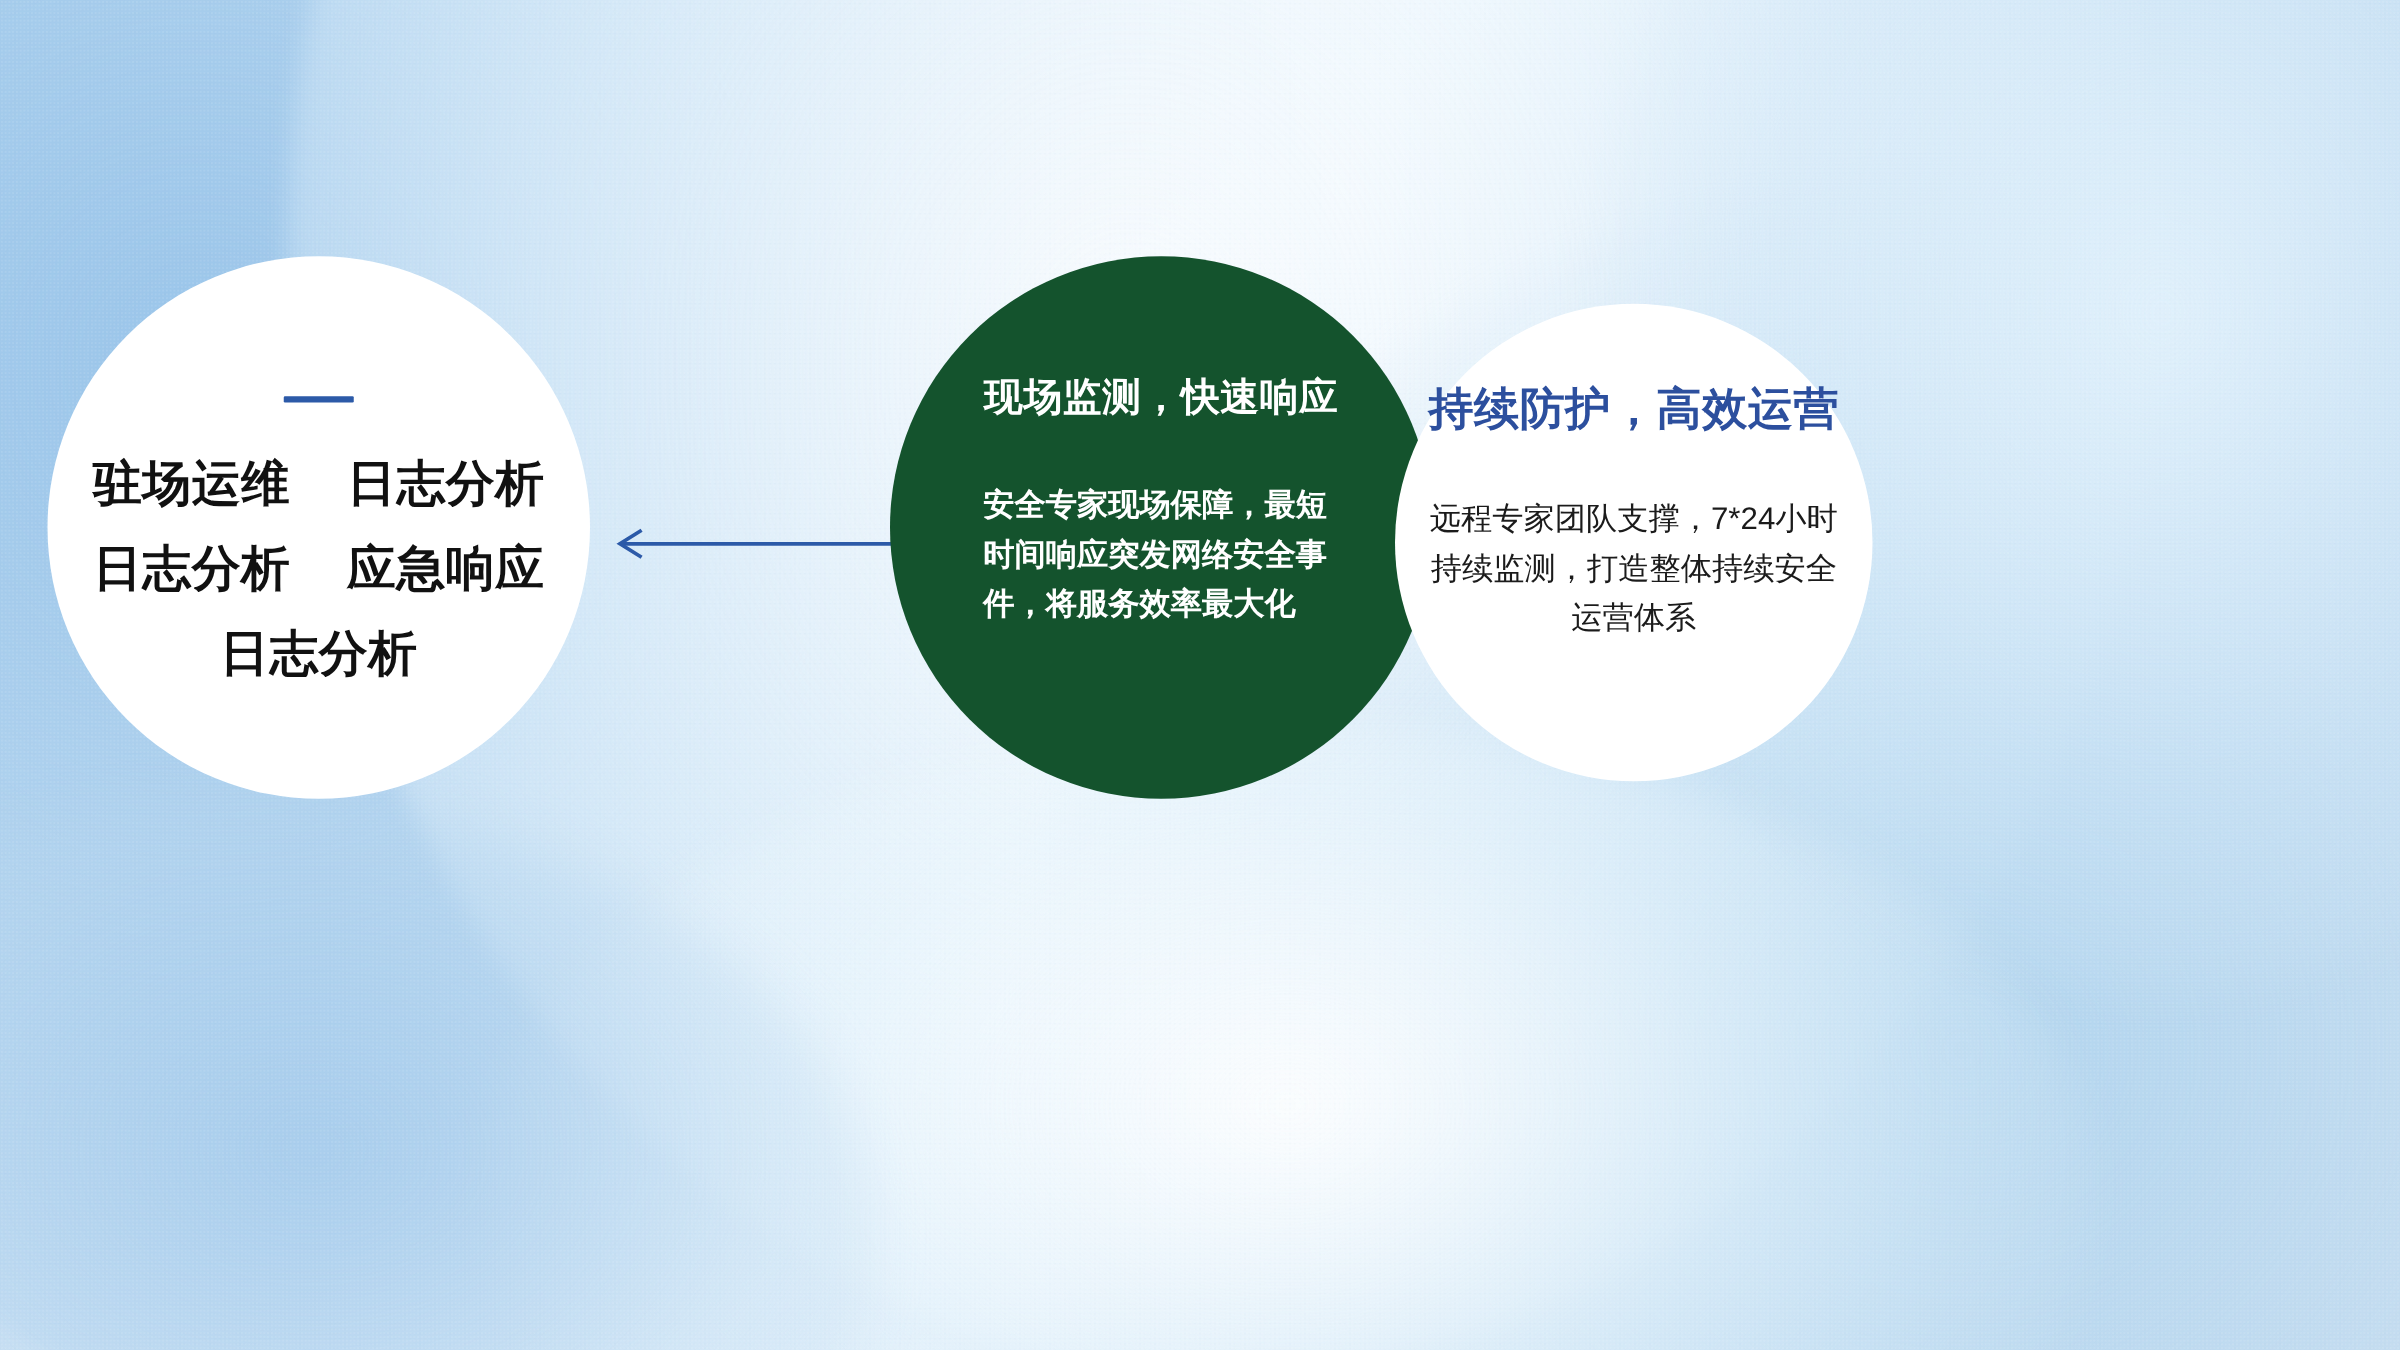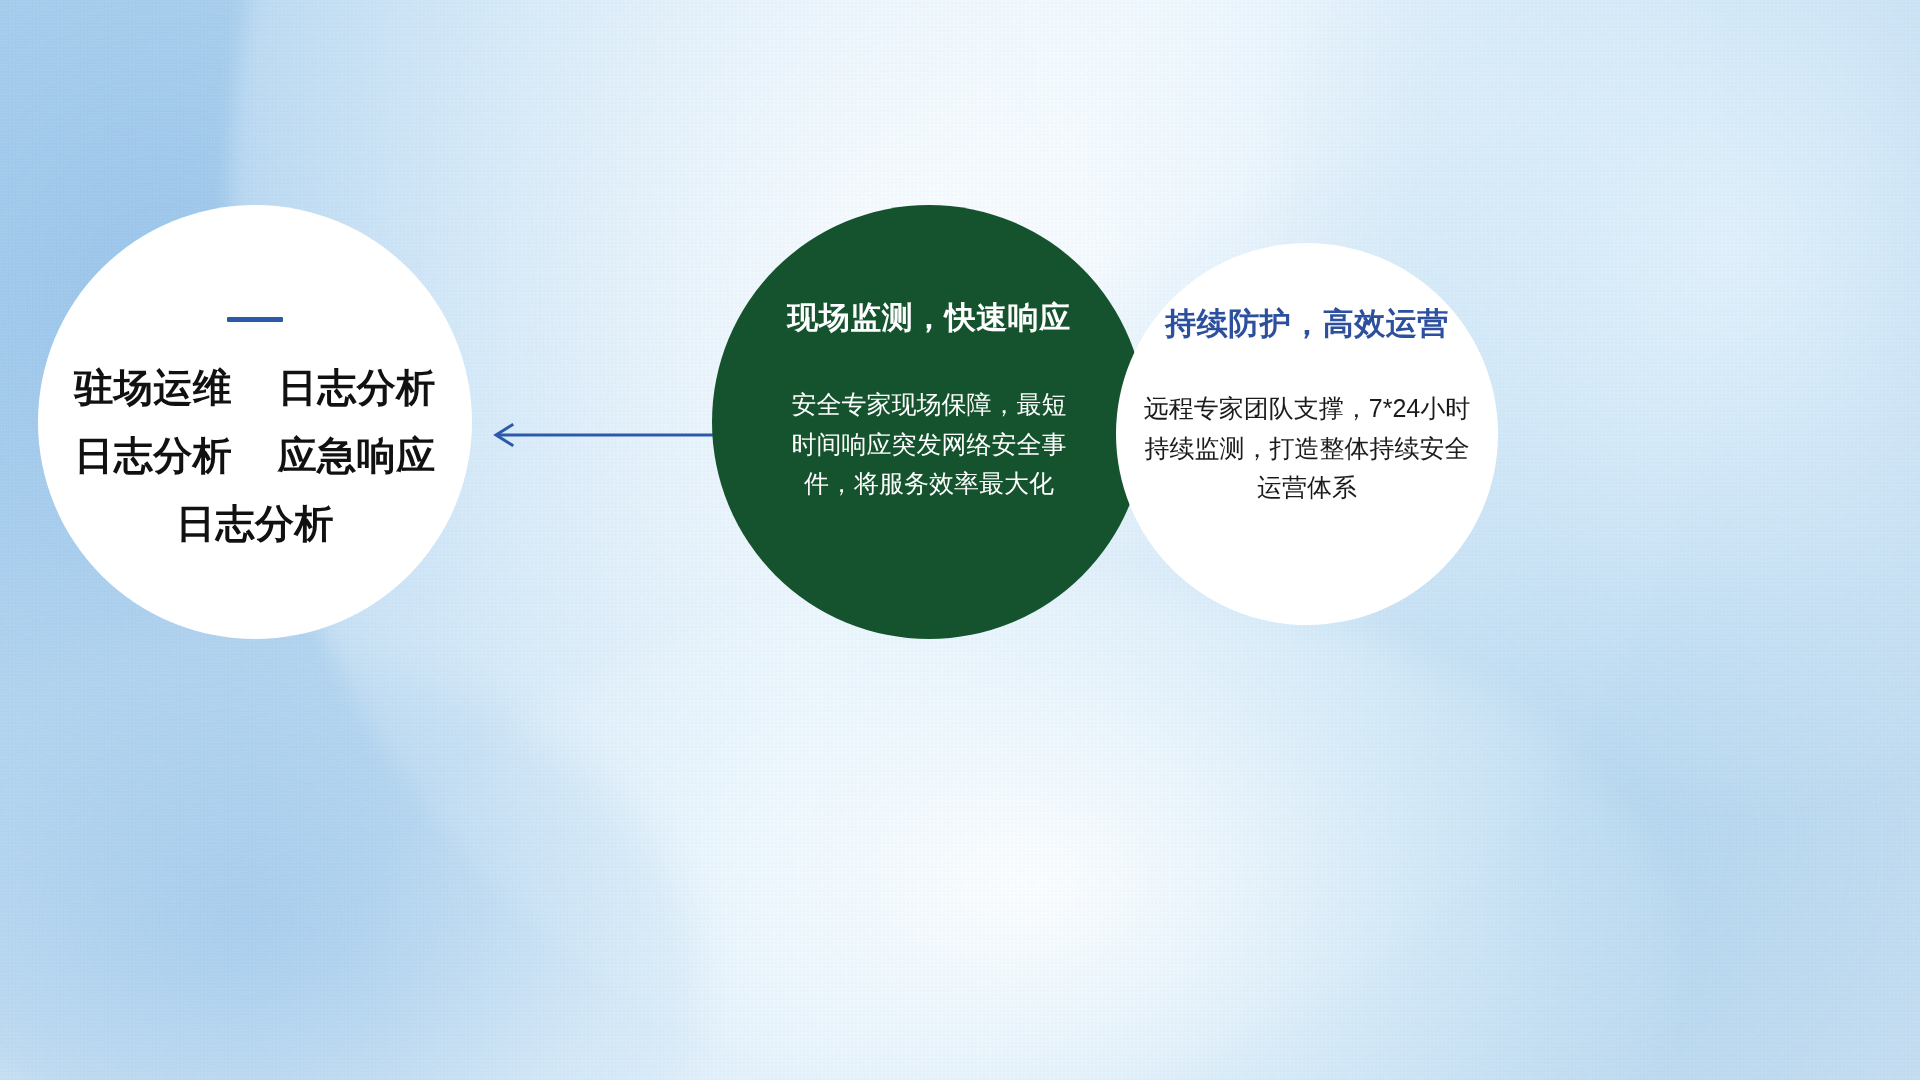--- a/index.html
+++ b/index.html
@@ -178,37 +178,37 @@
     font-weight: 700;
     color: #ffffff;
     letter-spacing: 0.5px;
     margin-bottom: 46px;
     white-space: nowrap;
   }
   .mid-body {
     font-size: 25px;
     color: #ffffff;
     line-height: 1.58;
-    text-align: center;
+    text-align: left;
     width: 285px;
-    font-weight: 400;
+    font-weight: 700;
   }
 
   #circle-right {
     left: 1116px;
     top: 243px;
     width: 382px;
     height: 382px;
     background: #ffffff;
     justify-content: flex-start;
     padding-top: 60px;
     z-index: 3;
   }
   .right-title {
-    font-size: 31px;
+    font-size: 36px;
     font-weight: 700;
     color: #2c4f9e;
     letter-spacing: 0.5px;
     margin-bottom: 44px;
     white-space: nowrap;
   }
   .right-body {
     font-size: 25px;
     color: #1b1b1b;
     line-height: 1.58;

